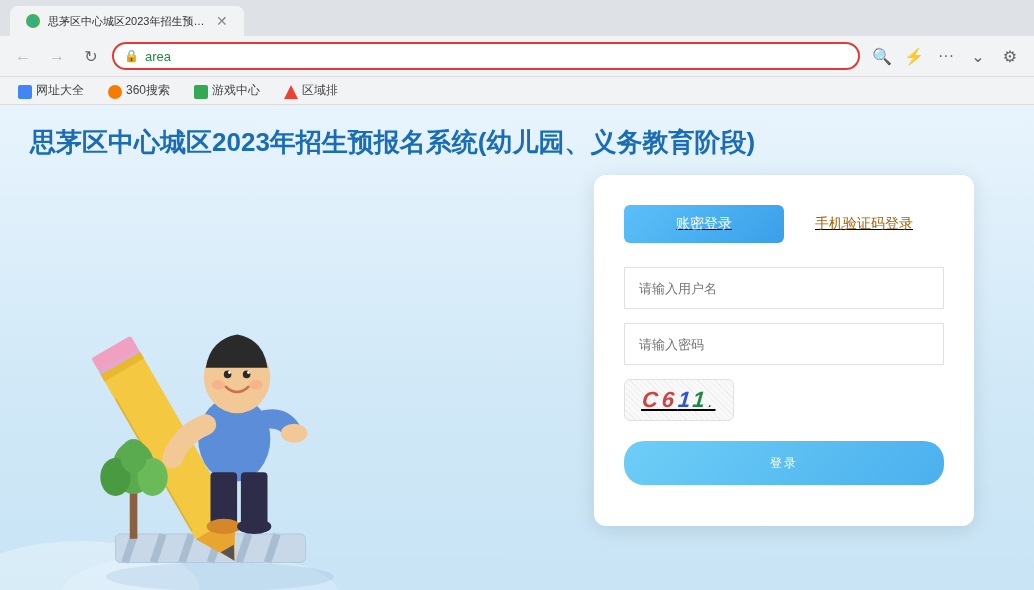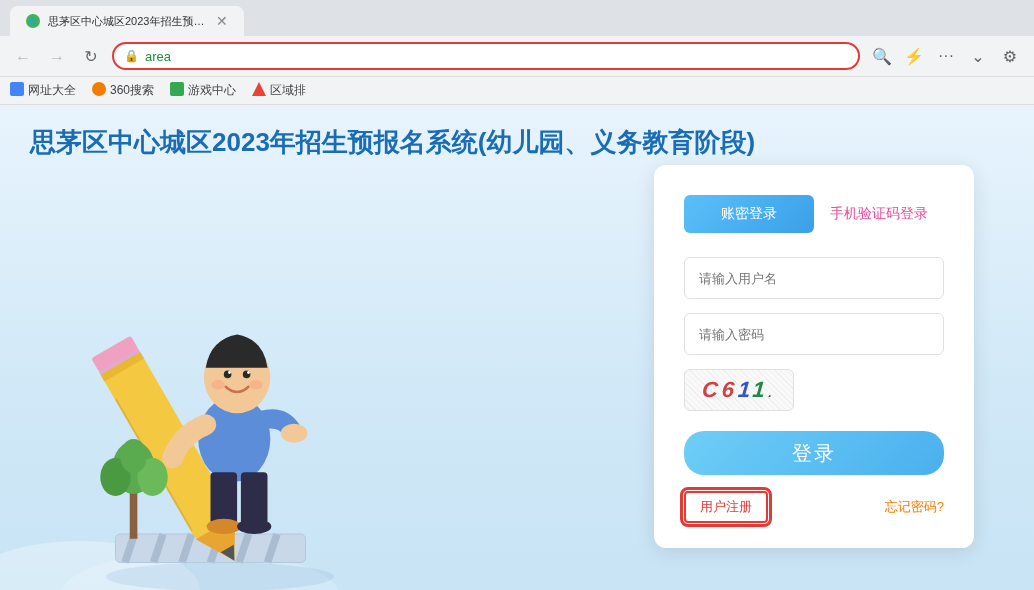--- a/index.html
+++ b/index.html
@@ -104,23 +104,24 @@
       background: #f1f3f4;
       border-top: 1px solid #ddd;
       display: flex;
       align-items: center;
       padding: 0 10px;
       gap: 16px;
       font-size: 12px;
       color: #444;
     }
     .bookmark-item {
-      display: flex; align-items: flex-start; gap: 4px;
+      display: flex; align-items: flex-end; gap: 4px;
       cursor: pointer;
       color: #444;
+      margin-left: 8px;
     }
     .bookmark-icon {
       width: 14px; height: 14px;
       border-radius: 2px;
     }
     .bm-blue { background: #4285f4; }
     .bm-orange { background: #f57c00; }
     .bm-green { background: #34a853; }
 
     
@@ -159,27 +160,28 @@
       bottom: 0;
       left: 20px;
       width: 340px;
       height: 380px;
     }
 
     
     .login-card {
       position: absolute;
       right: 60px;
-      top: 60px;
-      width: 320px;
+      top: 70px;
+      width: 380px;
       background: white;
       border-radius: 12px;
       padding: 30px 30px 25px;
       box-shadow: 0 4px 20px rgba(0,0,0,0.1);
       z-index: 10;
+      text-decoration: underline;
     }
 
     .login-tabs {
       display: flex;
       margin-bottom: 24px;
       gap: 0;
     }
     .login-tab {
       flex: 1;
       height: 38px;
@@ -190,29 +192,29 @@
       cursor: pointer;
       border-radius: 6px;
       transition: all 0.2s;
     }
     .login-tab.active {
       background: linear-gradient(135deg, #5bc0f8, #3a9fe8);
       color: white;
       font-weight: 500;
     }
     .login-tab.inactive {
-      color: #ec4899;
+      color: #a16207;
       background: none;
     }
 
     .form-field {
       width: 100%;
       height: 42px;
       border: 1px solid #e0e0e0;
-      border-radius: 6px;
+      border-radius: 0;
       padding: 0 14px;
       font-size: 13px;
       color: #999;
       margin-bottom: 14px;
       outline: none;
     }
 
     .captcha-row {
       display: flex;
       gap: 10px;
@@ -259,21 +261,21 @@
       );
     }
 
     .login-button {
       width: 100%;
       height: 44px;
       background: linear-gradient(135deg, #6ecef7, #4ab0ee);
       border: none;
       border-radius: 20px;
       color: white;
-      font-size: 20px;
+      font-size: 12px;
       font-weight: 500;
       cursor: pointer;
       margin-bottom: 16px;
       letter-spacing: 2px;
     }
 
     .bottom-links {
       display: flex;
       justify-content: space-between;
       align-items: center;
@@ -448,27 +450,19 @@
         <span style="position:relative;z-index:1;font-style:italic;transform:skewX(-5deg);display:inline-block;">C6<span style="color:#3355cc;">1</span><span style="color:#228844;">1</span><span style="font-size:12px;color:#444;">.</span></span>
       </div>
     </div>
 
     
     <button class="login-button">
       <span>登录</span>
     </button>
 
     
-    <div class="bottom-links">
-      <button class="register-btn" style="border: 2px solid #e53935; outline: 3px solid #e53935; outline-offset: 1px;">
-        <span>用户注册</span>
-      </button>
-      <a class="forgot-pwd" href="#">
-        <span>忘记密码?</span>
-      </a>
-    </div>
   </div>
 
   <svg style="position:absolute;bottom:0;left:0;width:500px;height:80px;z-index:2;" viewBox="0 0 500 80" xmlns="http://www.w3.org/2000/svg">
     <ellipse cx="80" cy="80" rx="120" ry="50" fill="rgba(255,255,255,0.3)"></ellipse>
     <ellipse cx="200" cy="85" rx="140" ry="45" fill="rgba(255,255,255,0.2)"></ellipse>
   </svg>
 </div>
 
 </body></html>

